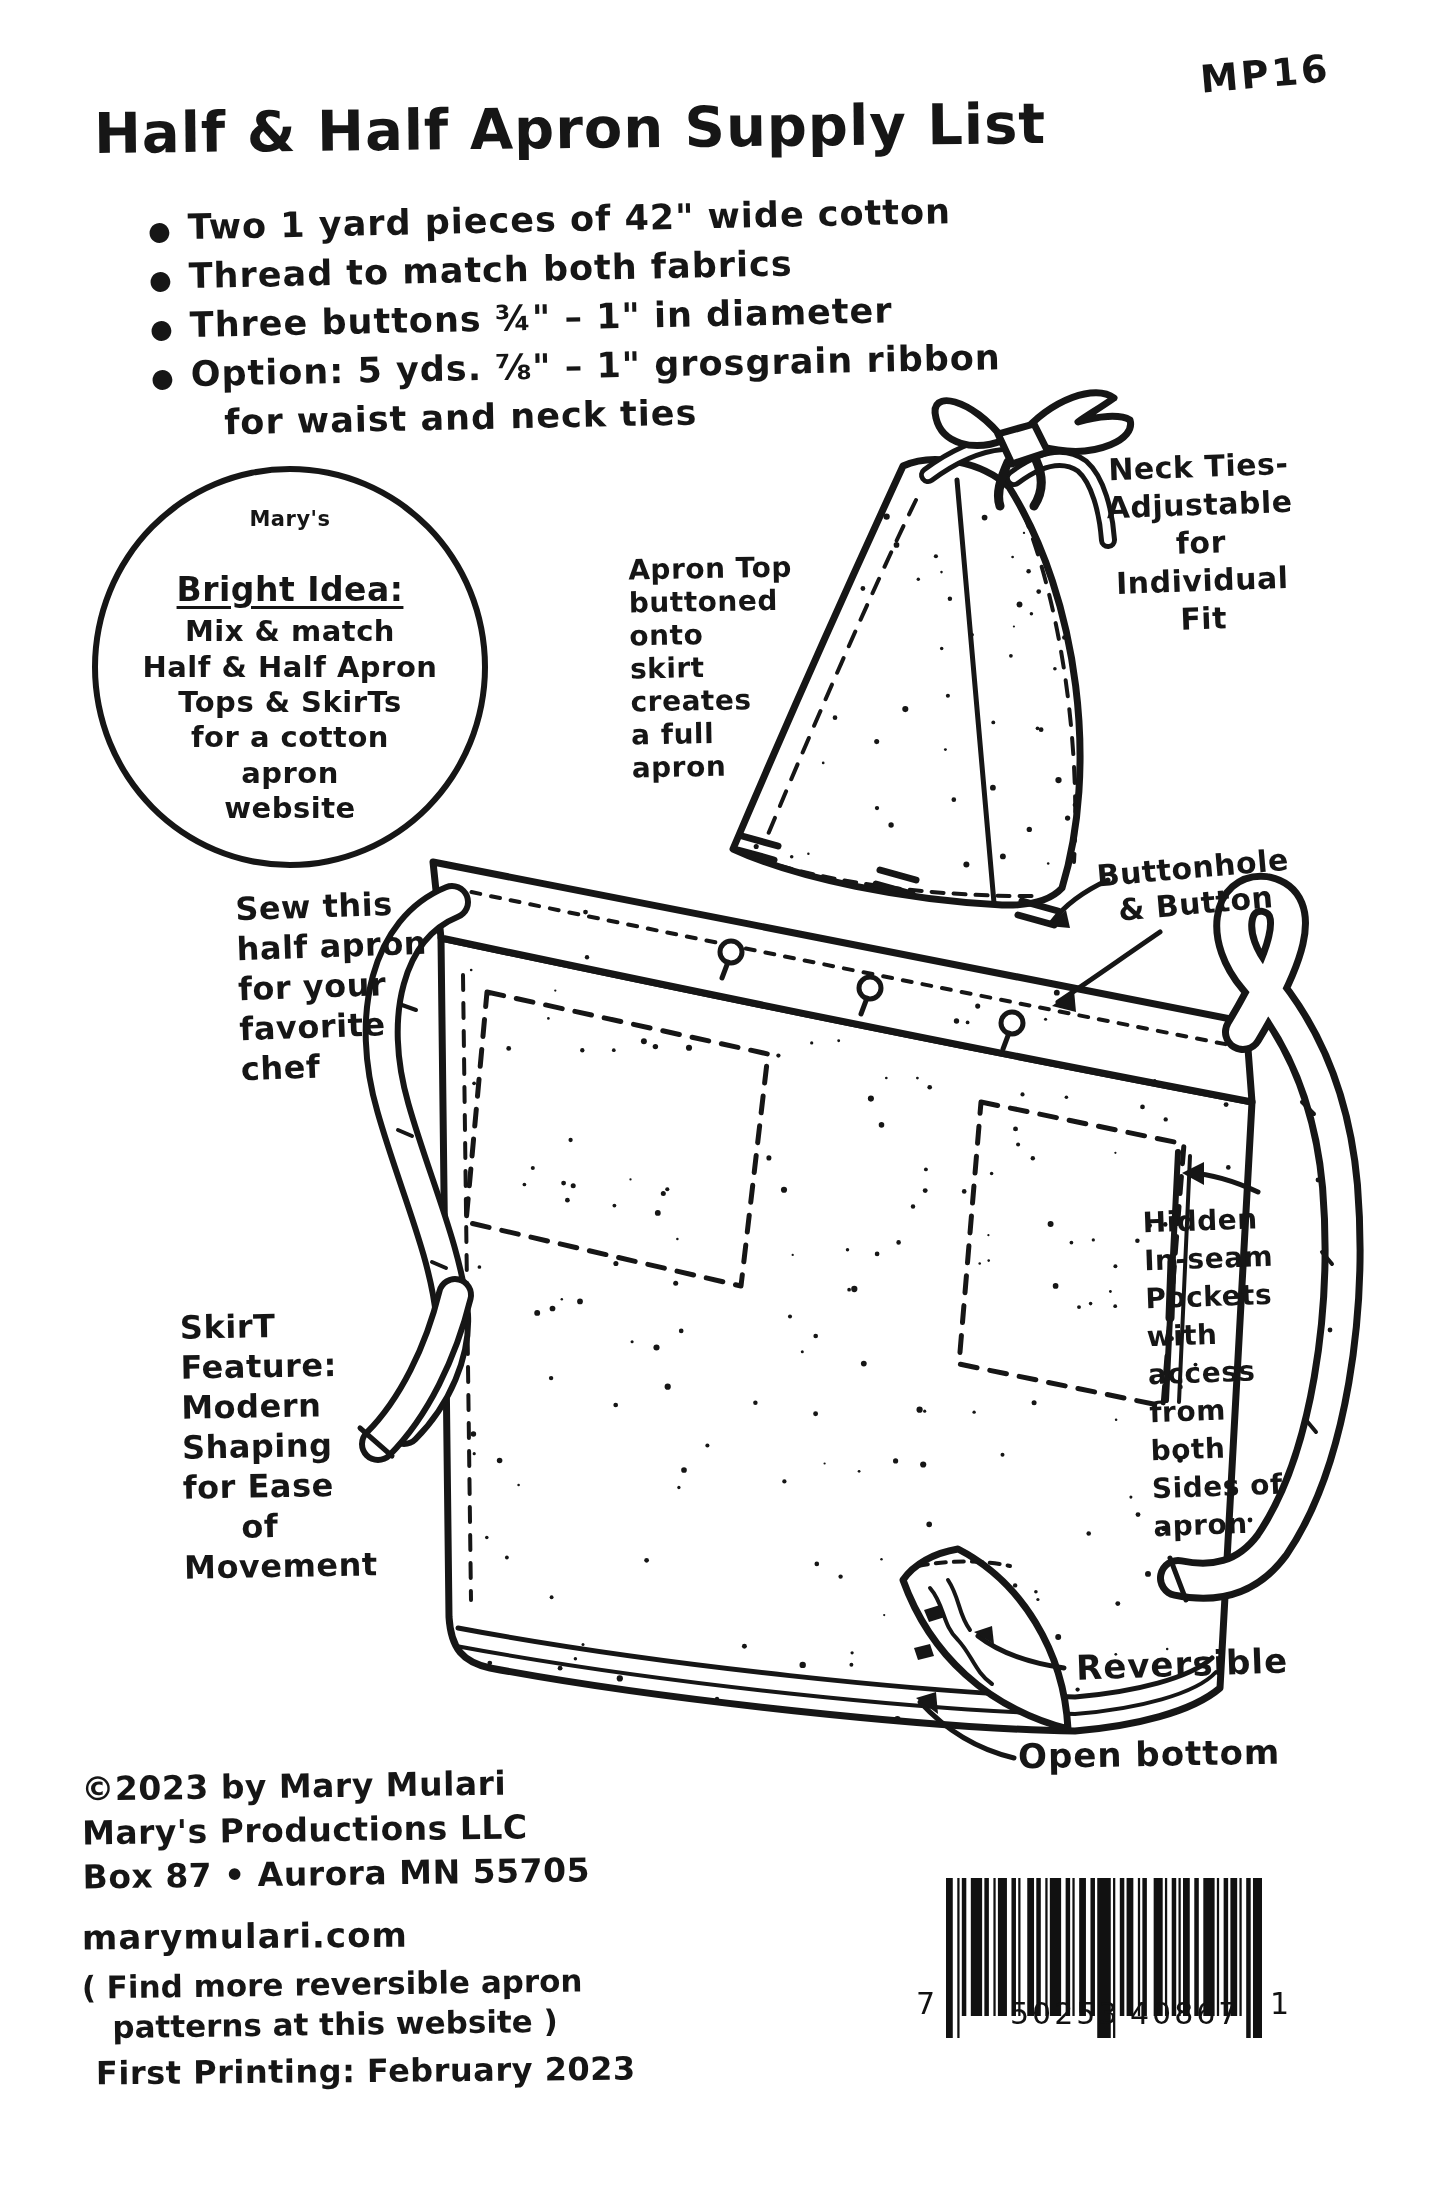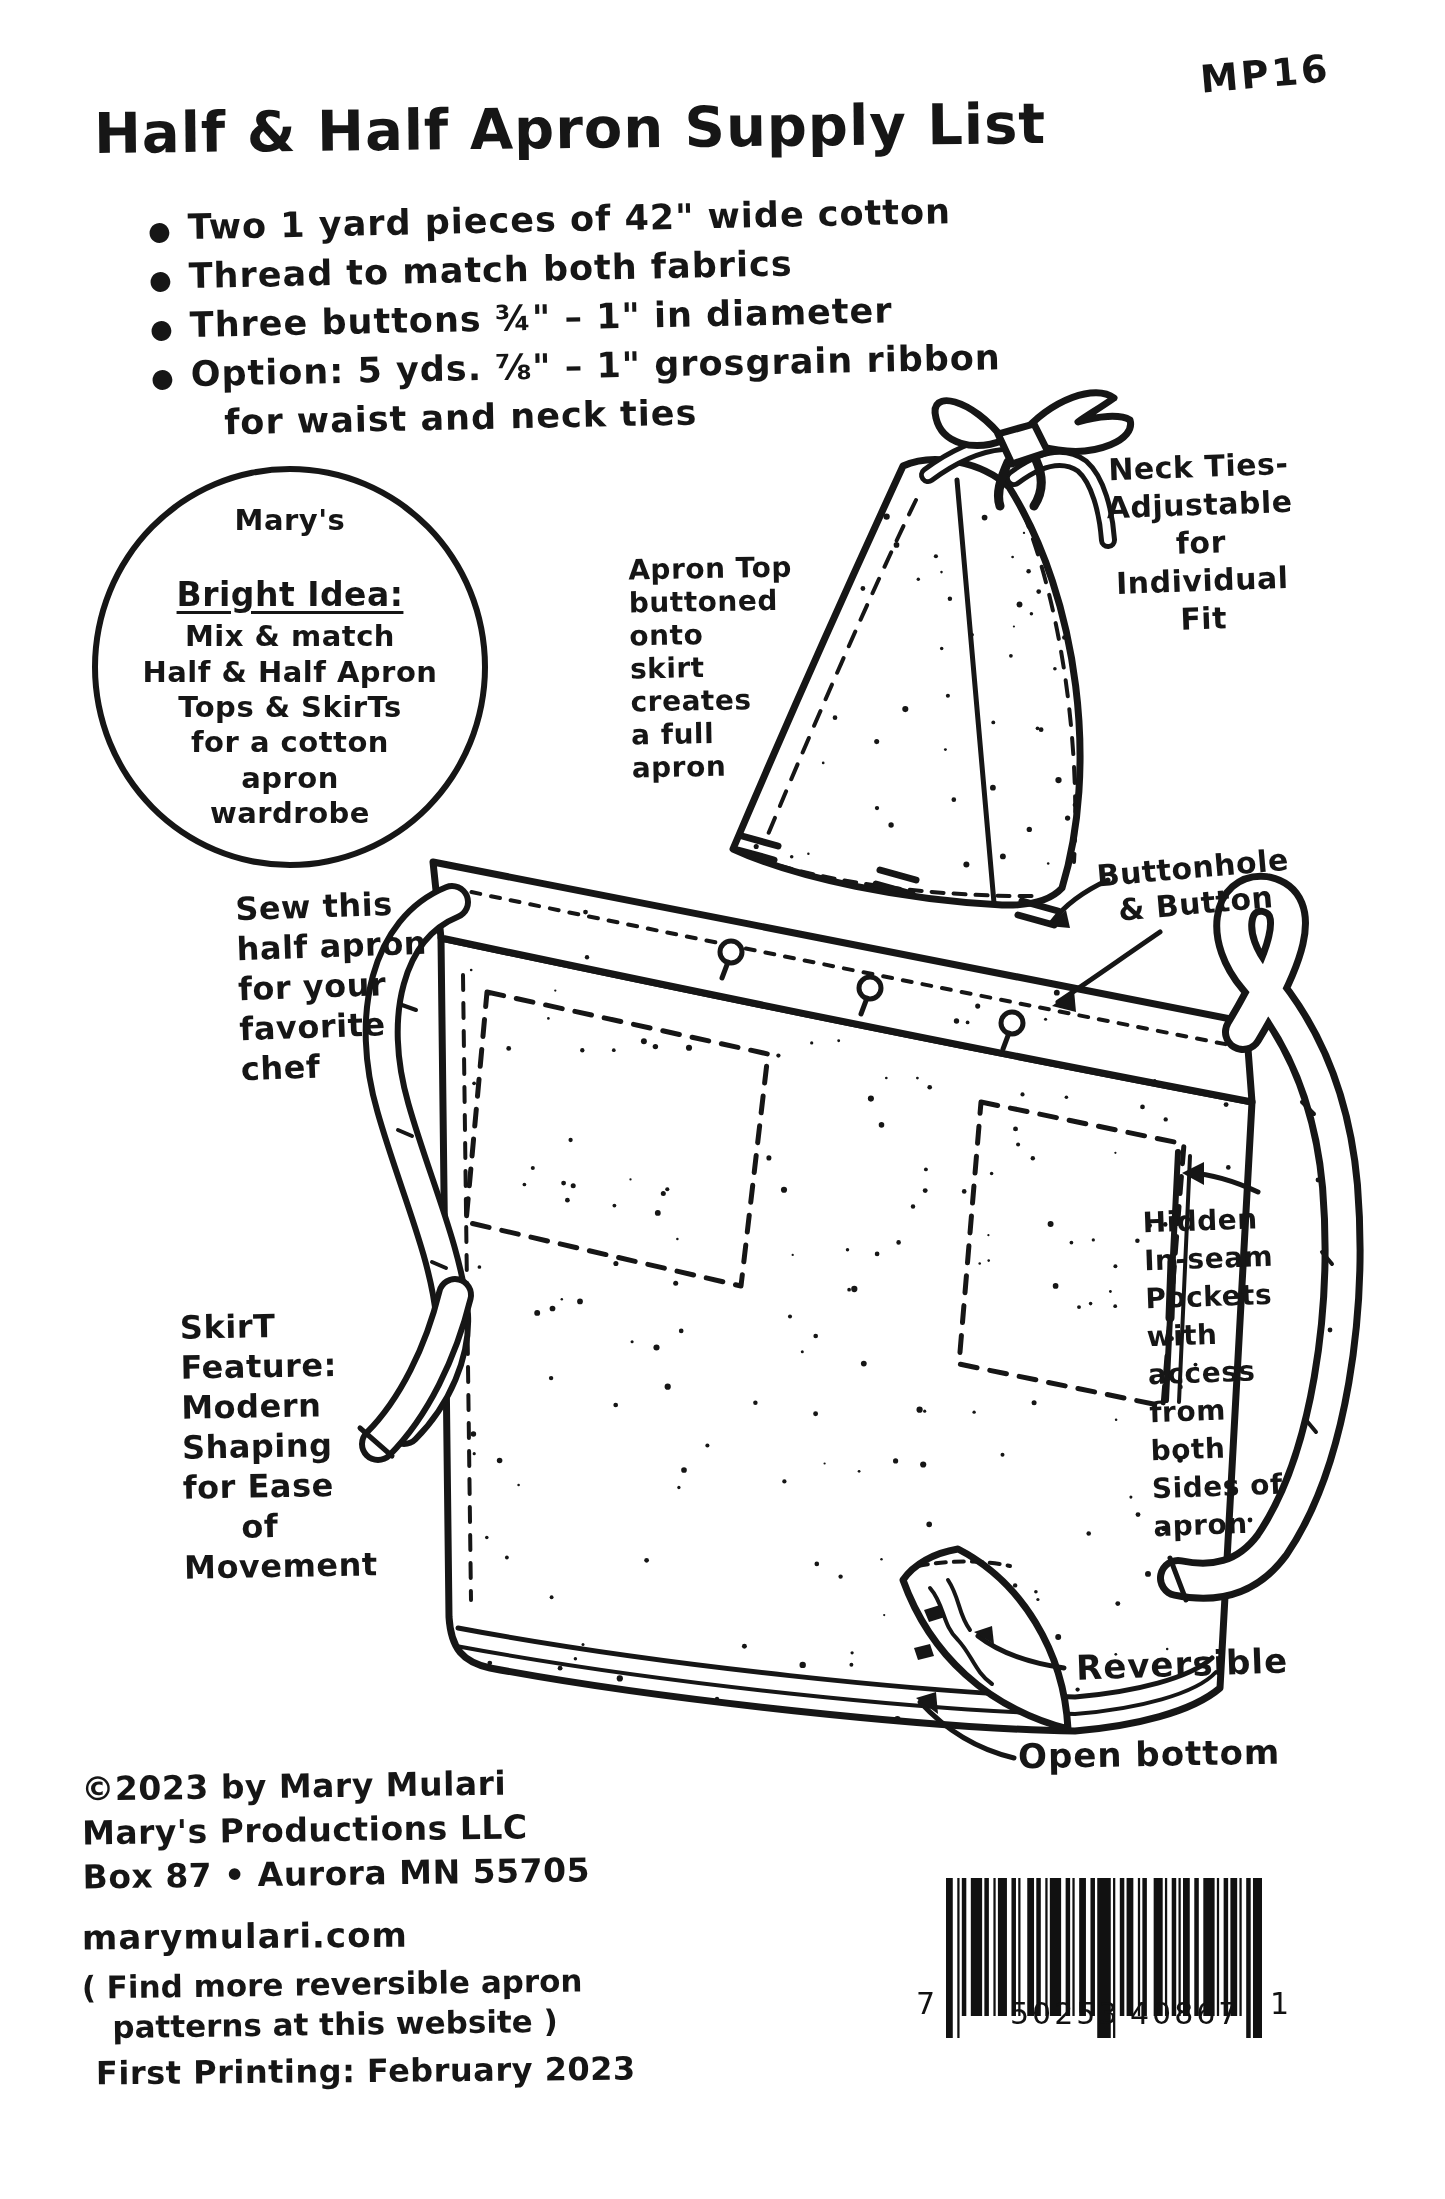--- a/index.html
+++ b/index.html
@@ -15,21 +15,21 @@
   .title{left:94px;top:96px;font-size:56px;letter-spacing:1px;transform:rotate(-0.6deg);margin:0;font-weight:700;}
   .supply{left:150px;top:196px;font-size:35px;line-height:46px;transform:rotate(-1.2deg);letter-spacing:1px;}
   .supply .item{display:flex;align-items:baseline;}
   .supply .item .bullet{font-size:26px;margin-right:16px;}
   .supply .cont{padding-left:72px;}
   .circle{
     left:92px;top:466px;width:384px;height:390px;border:6px solid #161616;border-radius:50%;
     display:flex;flex-direction:column;align-items:center;justify-content:center;
     font-size:29px;line-height:1.22;text-align:center;letter-spacing:0.5px;
   }
-  .circle .ln0{font-size:29px;}
+  .circle .ln0{font-size:21px;}
   .circle .ln1{font-size:33px;text-decoration:underline;text-decoration-thickness:3px;text-underline-offset:5px;margin-bottom:4px;margin-top:37px;}
   .note{letter-spacing:0.5px;}
   .apron-top{left:630px;top:552px;font-size:28px;line-height:33px;transform:rotate(-1deg);}
   .neck-ties{left:1108px;top:448px;font-size:30px;line-height:38px;text-align:center;transform:rotate(-2deg);}
   .buttonhole{left:1098px;top:850px;font-size:30px;line-height:36px;text-align:center;transform:rotate(-5deg);}
   .sew-this{left:238px;top:886px;font-size:32px;line-height:40px;transform:rotate(-2deg);}
   .skirt-feature{left:182px;top:1306px;font-size:32px;line-height:40px;transform:rotate(-1deg);}
   .skirt-feature .ln:nth-child(6){padding-left:58px;}
   .hidden-pockets{left:1148px;top:1202px;font-size:28px;line-height:38px;transform:rotate(-2deg);}
   .reversible{left:1076px;top:1644px;font-size:34px;transform:rotate(-2deg);letter-spacing:1px;}
@@ -451,21 +451,21 @@
   </div>
 
   <div class="abs hand circle">
     <div class="ln0">Mary's</div>
     <div class="ln1">Bright Idea:</div>
     <div>Mix &amp; match</div>
     <div>Half &amp; Half Apron</div>
     <div>Tops &amp; SkirTs</div>
     <div>for a cotton</div>
     <div>apron</div>
-    <div>wardrobe</div>
+    <div>website</div>
   </div>
 
   <div class="abs hand note apron-top">
     <div class="ln">Apron Top</div>
     <div class="ln">buttoned</div>
     <div class="ln">onto</div>
     <div class="ln">skirt</div>
     <div class="ln">creates</div>
     <div class="ln">a full</div>
     <div class="ln">apron</div>

